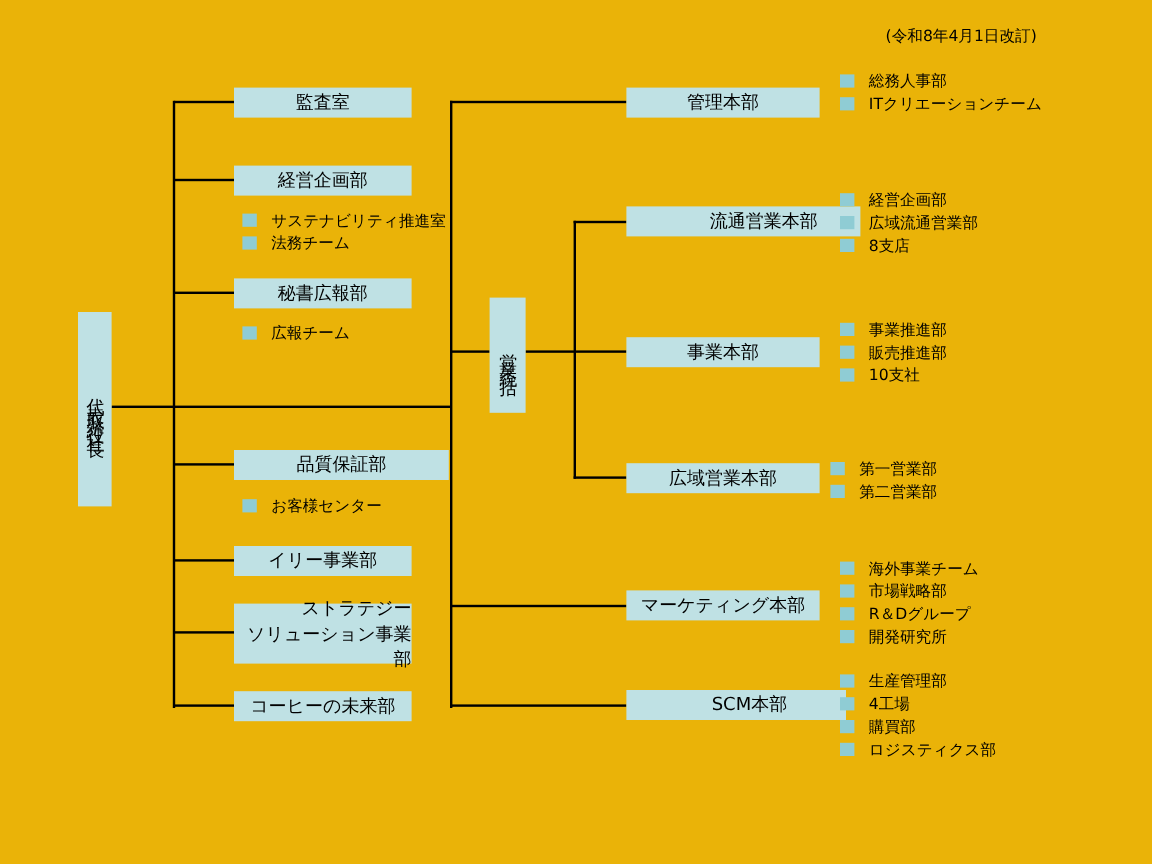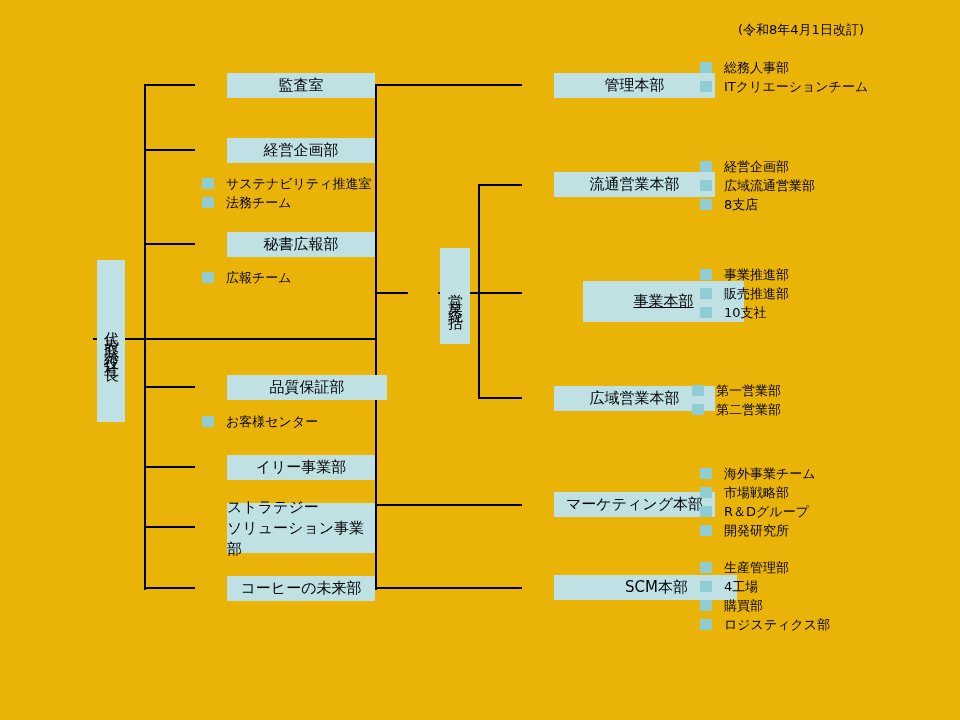--- a/index.html
+++ b/index.html
@@ -6,21 +6,21 @@
   .canvas {
     position:relative; width:960px; height:720px; background:#eab308;
     font-family:"DejaVu Sans","Liberation Sans",sans-serif; color:#000;
     overflow:hidden;
   }
   .rev-note { position:absolute; font-size:13px; }
   .line { position:absolute; background:#000000; }
   .box {
     position:absolute; background:#bfe1e4;
     display:flex; align-items:center; justify-content:center;
-    font-size:15px; text-align:left; white-space:pre-line; line-height:21px;margin-left:32px;
+    font-size:15px; text-align:right; white-space:pre-line; line-height:21px;
   }
   .vbox {
     writing-mode:vertical-rl; text-orientation:upright;
     letter-spacing:6px; line-height:1;
   }
   .sublist { position:absolute; }
   .subitem { height:19px; display:flex; align-items:center; }
   .bullet { width:12px; height:11px; background:#8fccd4; margin-right:12px; flex:none; }
   .subitem span { font-size:13px; white-space:nowrap; }
 </style>
@@ -50,21 +50,21 @@
   <div class="line" style="left:375px; top:504px; width:147px; height:2px;"></div>
   <div class="line" style="left:375px; top:587px; width:147px; height:2px;"></div>
 
   <div class="box vbox" style="left:65px; top:260px; width:28px; height:162px;">代表取締役社長</div>
 
   <div class="box vbox" style="left:408px; top:248px; width:30px; height:96px; letter-spacing:7px;">営業統括</div>
 
   <div class="box" style="left:195px; top:73px;  width:148px; height:25px;">監査室</div>
   <div class="box" style="left:195px; top:138px; width:148px; height:25px;">経営企画部</div>
   <div class="box" style="left:195px; top:232px; width:148px; height:25px;">秘書広報部</div>
-  <div class="box" style="left:195px; top:375px; width:160px; height:25px;">品質保証部</div>
+  <div class="box" style="left:195px; top:375px; width:179px; height:25px;">品質保証部</div>
   <div class="box" style="left:195px; top:455px; width:148px; height:25px;">イリー事業部</div>
   <div class="box" style="left:195px; top:503px; width:148px; height:50px;">ストラテジー
 ソリューション事業部</div>
   <div class="box" style="left:195px; top:576px; width:148px; height:25px;">コーヒーの未来部</div>
 
   <div class="sublist" style="left:202px; top:174px;">
     <div class="subitem">
         <div class="bullet"></div>
         <span>サステナビリティ推進室</span>
       </div>
@@ -80,22 +80,22 @@
       </div>
   </div>
   <div class="sublist" style="left:202px; top:412px;">
     <div class="subitem">
         <div class="bullet"></div>
         <span>お客様センター</span>
       </div>
   </div>
 
   <div class="box" style="left:522px; top:73px;  width:161px; height:25px;">管理本部</div>
-  <div class="box" style="left:522px; top:172px; width:161px; height:25px;">流通営業本部</div>
-  <div class="box" style="left:551px; top:281px; width:161px; height:41px;text-decoration:underline;">事業本部</div>
+  <div class="box" style="left:522px; top:172px; width:161px; height:25px;padding-left:34px;">流通営業本部</div>
+  <div class="box" style="left:522px; top:281px; width:161px; height:25px;">事業本部</div>
   <div class="box" style="left:522px; top:386px; width:161px; height:25px;">広域営業本部</div>
   <div class="box" style="left:522px; top:492px; width:161px; height:25px;">マーケティング本部</div>
   <div class="box" style="left:522px; top:575px; width:161px; height:25px;padding-left:22px;">SCM本部</div>
 
   <div class="sublist" style="left:700px; top:58px;">
     <div class="subitem">
         <div class="bullet"></div>
         <span>総務人事部</span>
       </div>
     <div class="subitem">

